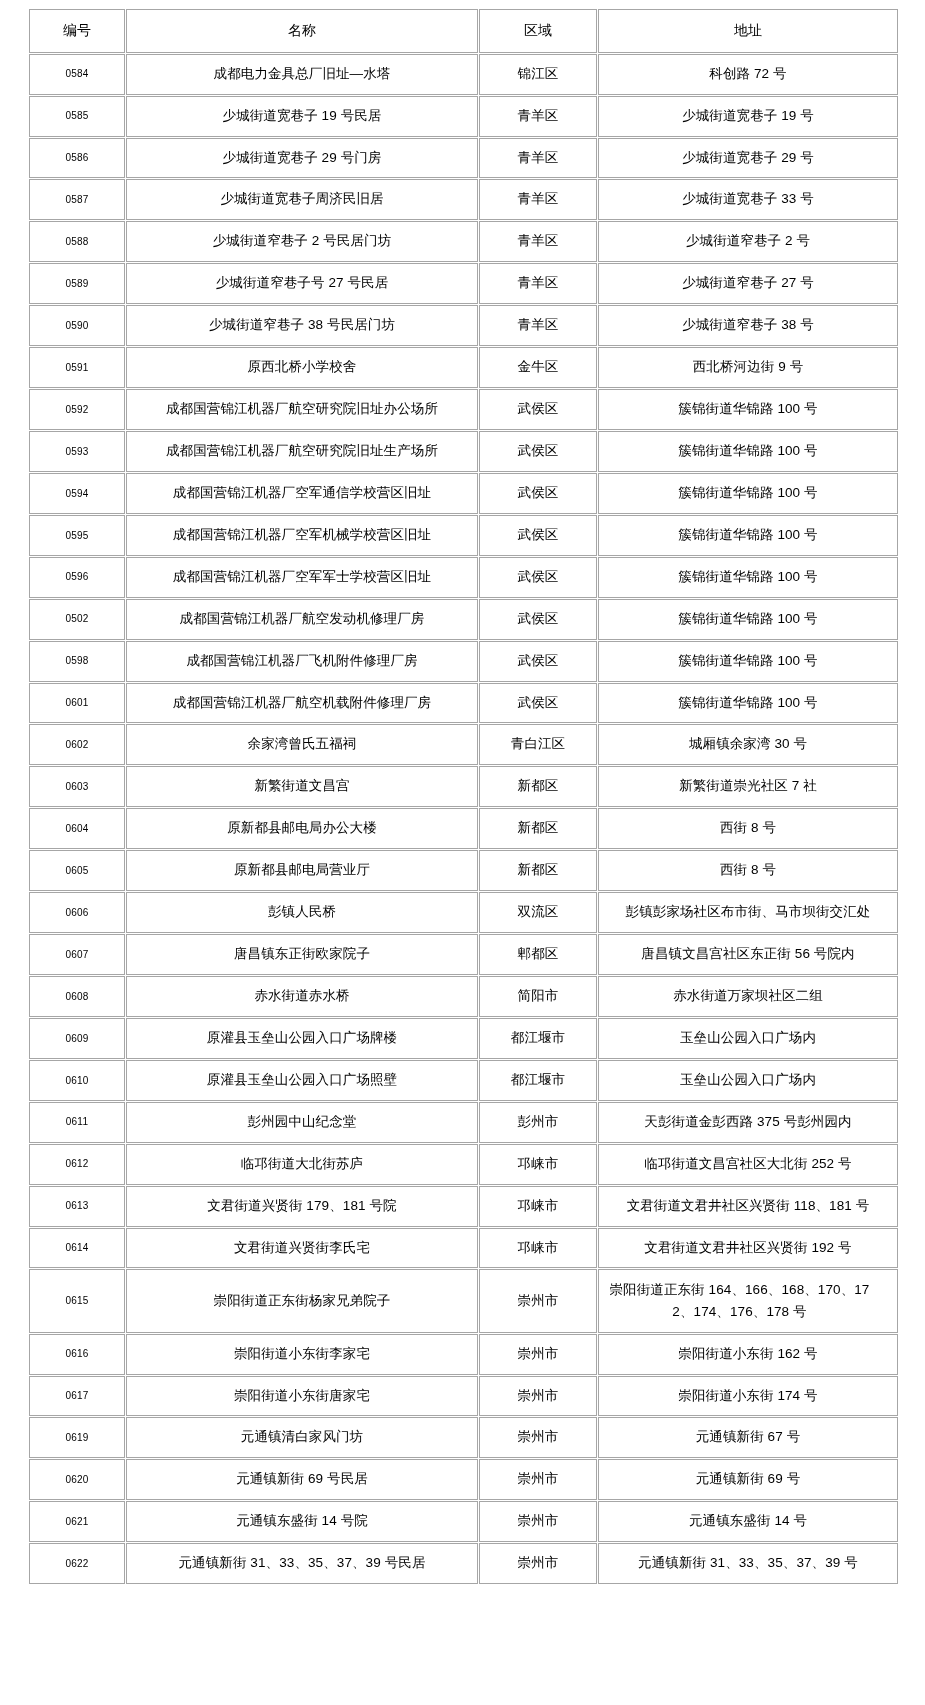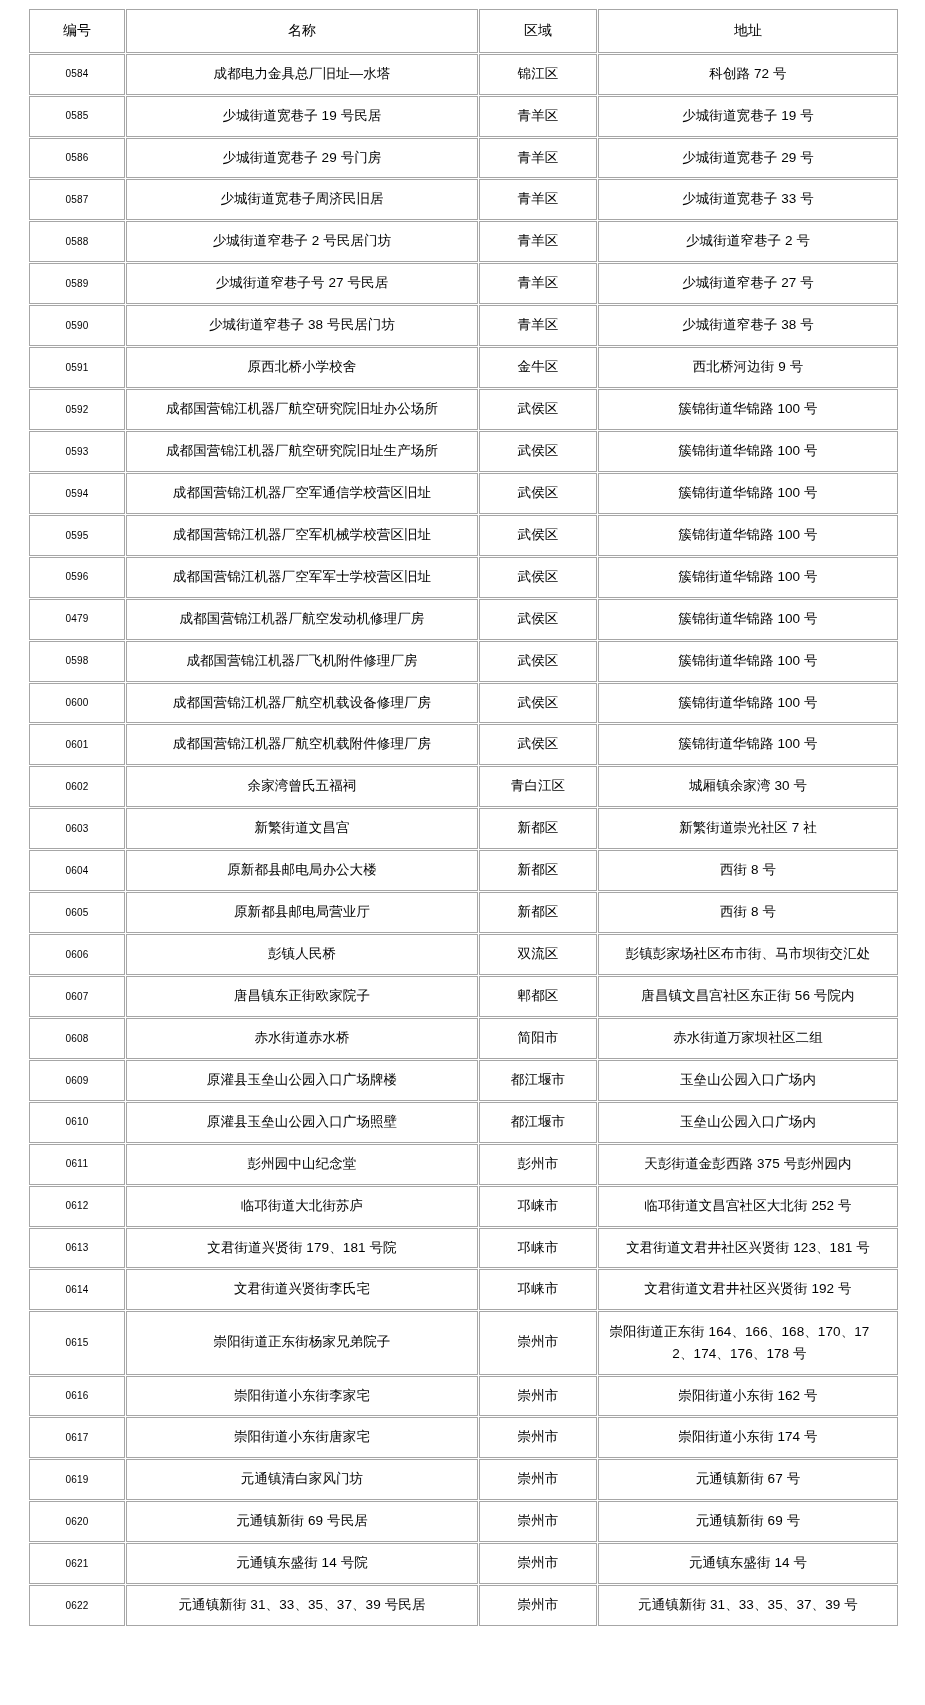--- a/index.html
+++ b/index.html
@@ -157,34 +157,28 @@
           <td class="cell-area">武侯区</td>
           <td class="cell-addr">簇锦街道华锦路 100 号</td>
         </tr>
         <tr>
           <td class="cell-id">0596</td>
           <td class="cell-name">成都国营锦江机器厂空军军士学校营区旧址</td>
           <td class="cell-area">武侯区</td>
           <td class="cell-addr">簇锦街道华锦路 100 号</td>
         </tr>
         <tr>
-          <td class="cell-id">0479</td>
+          <td class="cell-id">0502</td>
           <td class="cell-name">成都国营锦江机器厂航空发动机修理厂房</td>
           <td class="cell-area">武侯区</td>
           <td class="cell-addr">簇锦街道华锦路 100 号</td>
         </tr>
         <tr>
           <td class="cell-id">0598</td>
           <td class="cell-name">成都国营锦江机器厂飞机附件修理厂房</td>
-          <td class="cell-area">武侯区</td>
-          <td class="cell-addr">簇锦街道华锦路 100 号</td>
-        </tr>
-        <tr>
-          <td class="cell-id">0600</td>
-          <td class="cell-name">成都国营锦江机器厂航空机载设备修理厂房</td>
           <td class="cell-area">武侯区</td>
           <td class="cell-addr">簇锦街道华锦路 100 号</td>
         </tr>
         <tr>
           <td class="cell-id">0601</td>
           <td class="cell-name">成都国营锦江机器厂航空机载附件修理厂房</td>
           <td class="cell-area">武侯区</td>
           <td class="cell-addr">簇锦街道华锦路 100 号</td>
         </tr>
         <tr>
@@ -250,21 +244,21 @@
         <tr>
           <td class="cell-id">0612</td>
           <td class="cell-name">临邛街道大北街苏庐</td>
           <td class="cell-area">邛崃市</td>
           <td class="cell-addr">临邛街道文昌宫社区大北街 252 号</td>
         </tr>
         <tr>
           <td class="cell-id">0613</td>
           <td class="cell-name">文君街道兴贤街 179、181 号院</td>
           <td class="cell-area">邛崃市</td>
-          <td class="cell-addr">文君街道文君井社区兴贤街 123、181 号</td>
+          <td class="cell-addr">文君街道文君井社区兴贤街 118、181 号</td>
         </tr>
         <tr>
           <td class="cell-id">0614</td>
           <td class="cell-name">文君街道兴贤街李氏宅</td>
           <td class="cell-area">邛崃市</td>
           <td class="cell-addr">文君街道文君井社区兴贤街 192 号</td>
         </tr>
         <tr>
           <td class="cell-id">0615</td>
           <td class="cell-name">崇阳街道正东街杨家兄弟院子</td>

